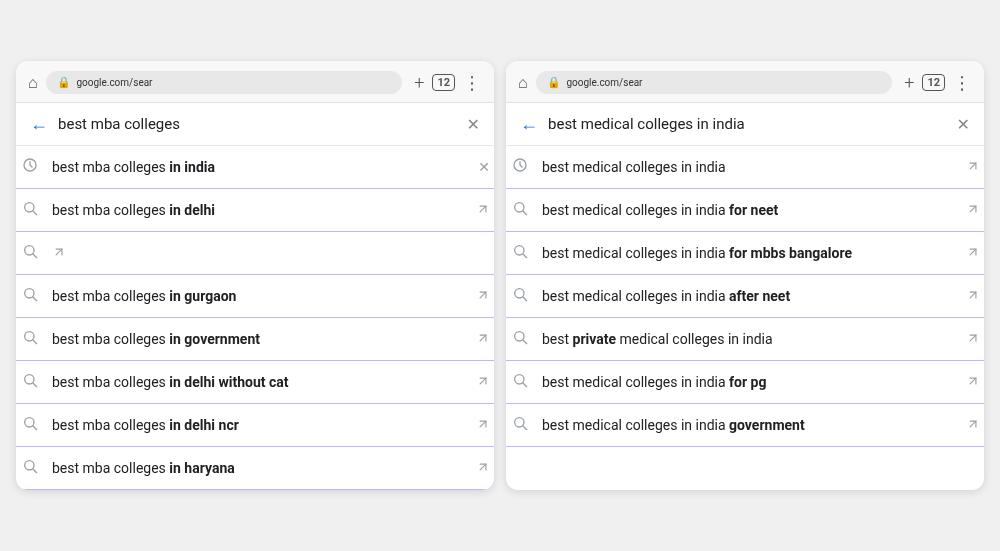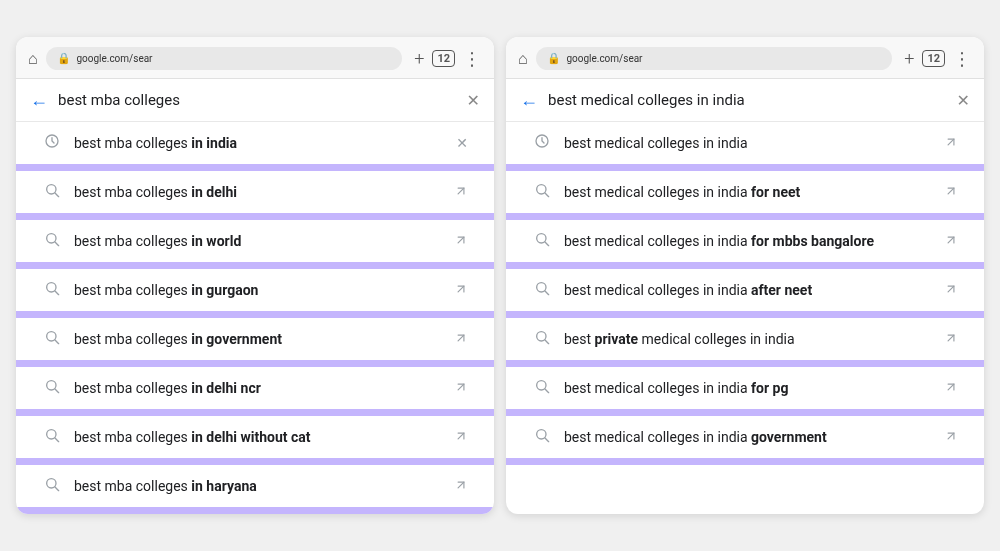--- a/index.html
+++ b/index.html
@@ -105,22 +105,22 @@
     }
     .clear-btn {
       color: #888;
       font-size: 16px;
       cursor: pointer;
     }
     
     .suggestion-row {
       display: flex;
       align-items: center;
-      padding: 11px 26px;
-      border-bottom: 7px solid #c4b5fd;
+      padding: 11px 4px;
+      border-bottom: 1px solid #c4b5fd;
       gap: 12px;
       cursor: pointer;
     }
     .row-icon {
       font-size: 16px;
       color: #9aa0a6;
       width: 20px;
       text-align: center;
       flex-shrink: 0;
     }
@@ -191,21 +191,20 @@
               <line x1="7" y1="17" x2="17" y2="7"></line>
               <polyline points="7 7 17 7 17 17"></polyline>
             </svg></span>
       </div>
 
       <div class="suggestion-row">
         <span class="row-icon"><svg width="16" height="16" viewBox="0 0 24 24" fill="none" stroke="#9aa0a6" stroke-width="2" stroke-linecap="round">
               <circle cx="11" cy="11" r="7"></circle>
               <line x1="16.5" y1="16.5" x2="22" y2="22"></line>
             </svg></span>
-        <span class="suggestion-text">best mba colleges <strong>in world</strong></span>
         <span class="arrow-icon"><svg width="14" height="14" viewBox="0 0 24 24" fill="none" stroke="#9aa0a6" stroke-width="2" stroke-linecap="round">
               <line x1="7" y1="17" x2="17" y2="7"></line>
               <polyline points="7 7 17 7 17 17"></polyline>
             </svg></span>
       </div>
 
       <div class="suggestion-row">
         <span class="row-icon"><svg width="16" height="16" viewBox="0 0 24 24" fill="none" stroke="#9aa0a6" stroke-width="2" stroke-linecap="round">
               <circle cx="11" cy="11" r="7"></circle>
               <line x1="16.5" y1="16.5" x2="22" y2="22"></line>
@@ -227,33 +226,33 @@
               <line x1="7" y1="17" x2="17" y2="7"></line>
               <polyline points="7 7 17 7 17 17"></polyline>
             </svg></span>
       </div>
 
       <div class="suggestion-row">
         <span class="row-icon"><svg width="16" height="16" viewBox="0 0 24 24" fill="none" stroke="#9aa0a6" stroke-width="2" stroke-linecap="round">
               <circle cx="11" cy="11" r="7"></circle>
               <line x1="16.5" y1="16.5" x2="22" y2="22"></line>
             </svg></span>
+        <span class="suggestion-text">best mba colleges <strong>in delhi without cat</strong></span>
+        <span class="arrow-icon"><svg width="14" height="14" viewBox="0 0 24 24" fill="none" stroke="#9aa0a6" stroke-width="2" stroke-linecap="round">
+              <line x1="7" y1="17" x2="17" y2="7"></line>
+              <polyline points="7 7 17 7 17 17"></polyline>
+            </svg></span>
+      </div>
+
+      <div class="suggestion-row">
+        <span class="row-icon"><svg width="16" height="16" viewBox="0 0 24 24" fill="none" stroke="#9aa0a6" stroke-width="2" stroke-linecap="round">
+              <circle cx="11" cy="11" r="7"></circle>
+              <line x1="16.5" y1="16.5" x2="22" y2="22"></line>
+            </svg></span>
         <span class="suggestion-text">best mba colleges <strong>in delhi ncr</strong></span>
-        <span class="arrow-icon"><svg width="14" height="14" viewBox="0 0 24 24" fill="none" stroke="#9aa0a6" stroke-width="2" stroke-linecap="round">
-              <line x1="7" y1="17" x2="17" y2="7"></line>
-              <polyline points="7 7 17 7 17 17"></polyline>
-            </svg></span>
-      </div>
-
-      <div class="suggestion-row">
-        <span class="row-icon"><svg width="16" height="16" viewBox="0 0 24 24" fill="none" stroke="#9aa0a6" stroke-width="2" stroke-linecap="round">
-              <circle cx="11" cy="11" r="7"></circle>
-              <line x1="16.5" y1="16.5" x2="22" y2="22"></line>
-            </svg></span>
-        <span class="suggestion-text">best mba colleges <strong>in delhi without cat</strong></span>
         <span class="arrow-icon"><svg width="14" height="14" viewBox="0 0 24 24" fill="none" stroke="#9aa0a6" stroke-width="2" stroke-linecap="round">
               <line x1="7" y1="17" x2="17" y2="7"></line>
               <polyline points="7 7 17 7 17 17"></polyline>
             </svg></span>
       </div>
 
       <div class="suggestion-row">
         <span class="row-icon"><svg width="16" height="16" viewBox="0 0 24 24" fill="none" stroke="#9aa0a6" stroke-width="2" stroke-linecap="round">
               <circle cx="11" cy="11" r="7"></circle>
               <line x1="16.5" y1="16.5" x2="22" y2="22"></line>

